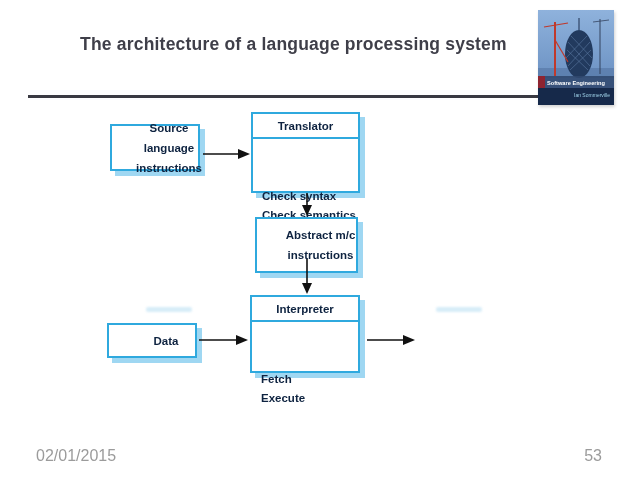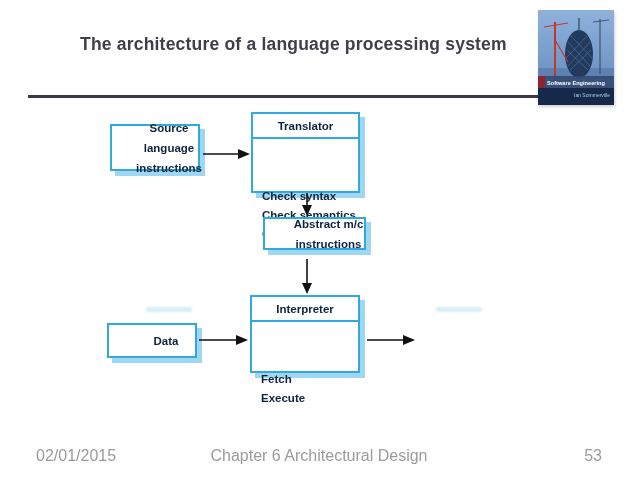--- a/index.html
+++ b/index.html
@@ -33,21 +33,21 @@
     display:flex;align-items:center;justify-content:center;text-align:center;
     white-space:pre-line;height:100%;line-height:20px;padding-left:28px;
   }
   .box .title{
     text-align:center;border-bottom:2px solid #2fa9de;padding:6px 0 5px;
   }
   .box .body{padding:4px 0 0 9px;white-space:pre-line;line-height:19px;margin-top:44px;}
 
   .box-source{left:110px;top:124px;width:90px;height:47px;}
   .box-translator{left:251px;top:112px;width:109px;height:81px;}
-  .box-abstract{left:263px;top:217px;width:103px;height:33px;}
+  .box-abstract{left:255px;top:217px;width:103px;height:56px;}
   .box-interpreter{left:250px;top:295px;width:110px;height:78px;}
   .box-data{left:107px;top:323px;width:90px;height:35px;}
   .box-results{left:416px;top:321px;width:91px;height:35px;}
 
   
   .smudge{position:absolute;height:5px;background:#d7edf8;filter:blur(1px);border-radius:2px;}
   .smudge-left{left:146px;top:307px;width:46px;}
   .smudge-right{left:436px;top:307px;width:46px;}
 
   .arrow-layer{position:absolute;left:0;top:0;width:638px;height:479px;pointer-events:none;}
@@ -154,17 +154,16 @@
       </g>
       <g>
         <line x1="367" y1="340" x2="404" y2="340"></line>
         <polygon points="415,340 403,335 403,345" stroke="none"></polygon>
       </g>
     </g>
   </svg>
 
   <div class="footer">
     <span class="date">02/01/2015</span>
-    <span class="chapter">Chapter 6 Architectural Design</span>
     <span class="page-num">53</span>
   </div>
 
 </div>
 
 </body></html>

